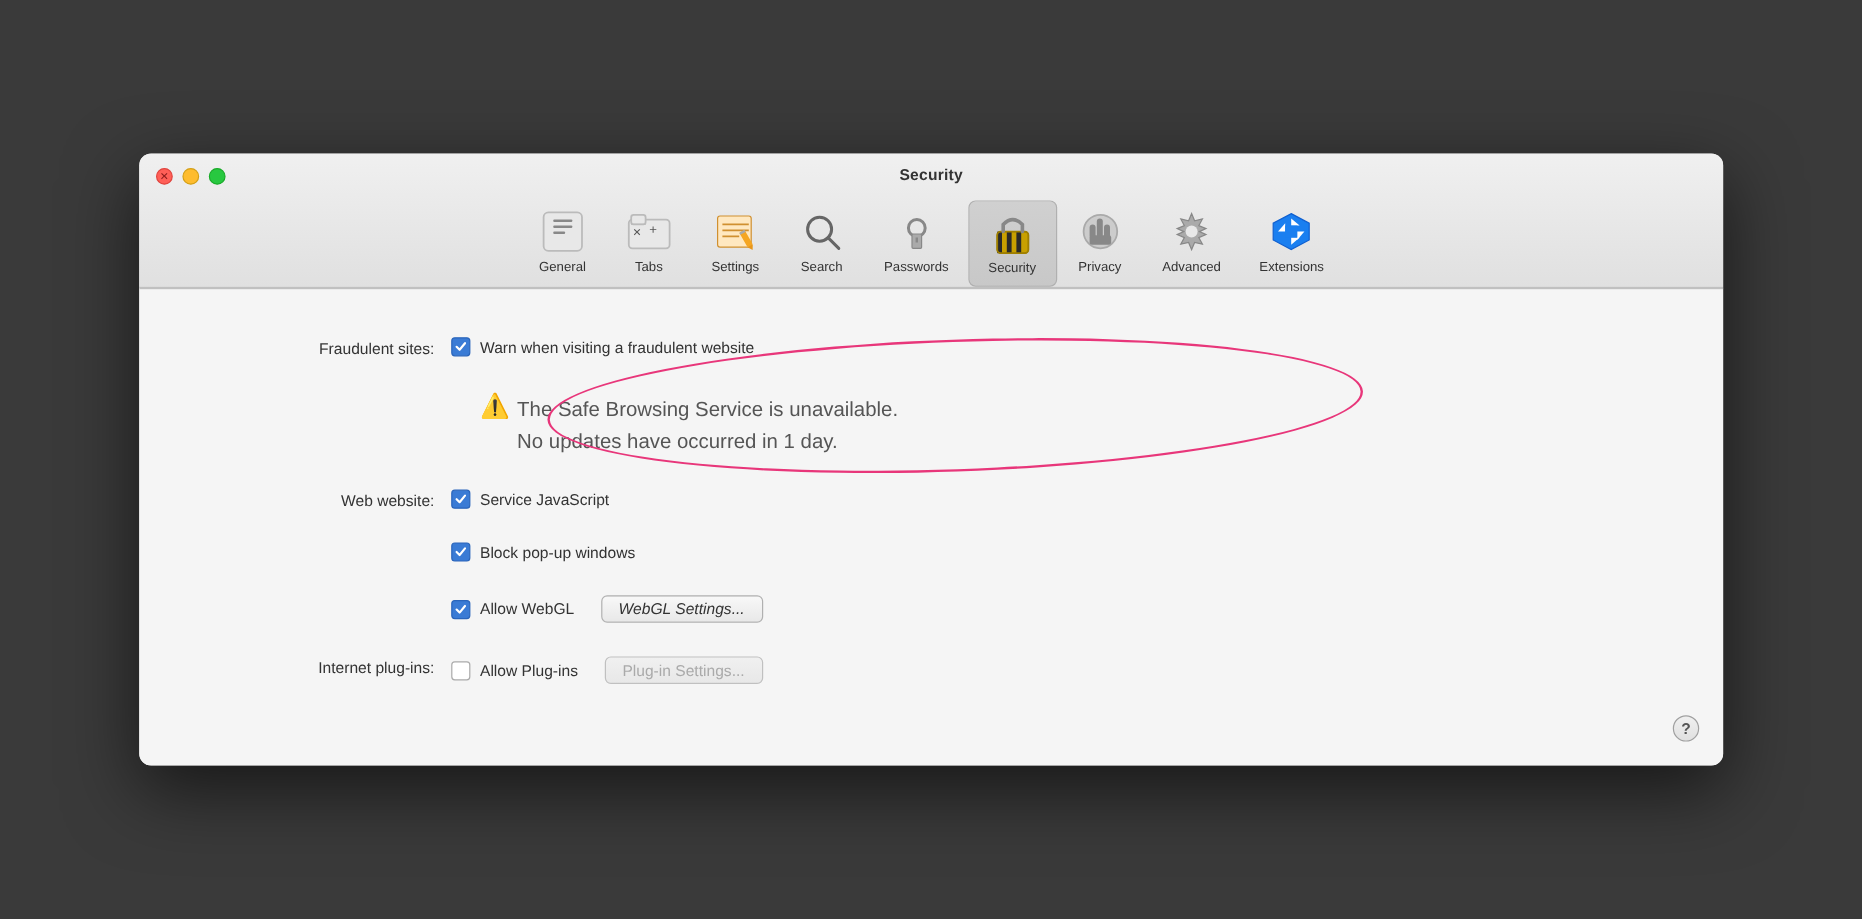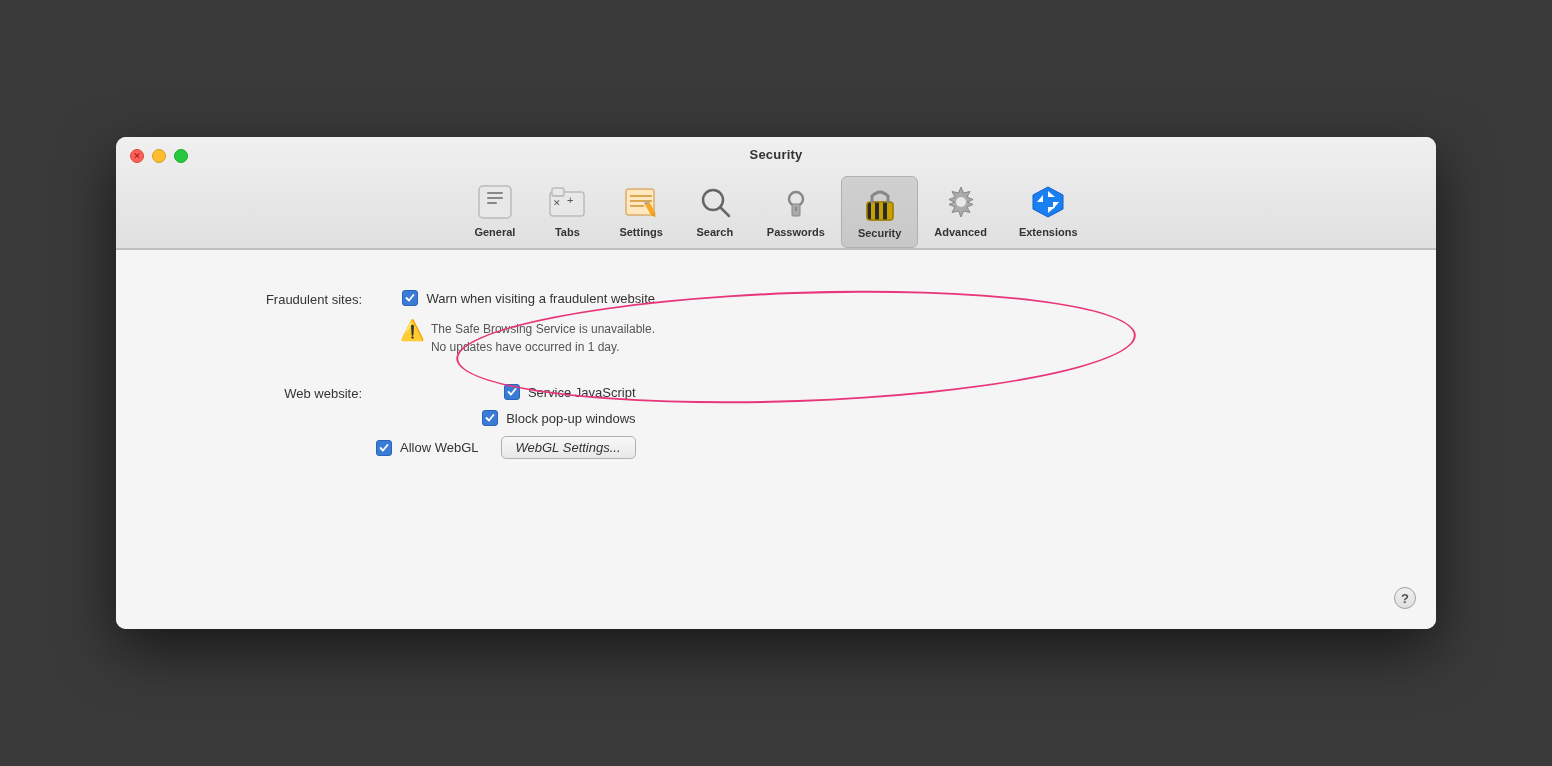--- a/index.html
+++ b/index.html
@@ -77,21 +77,20 @@
       display: flex;
       align-items: center;
       justify-content: center;
       margin-bottom: 4px;
       font-size: 28px;
     }
     .toolbar-label {
       font-size: 11px;
       color: #333;
       text-align: center;
-      font-weight: bold;
     }
     .content {
       background: #f5f5f5;
       border-top: 1px solid #c0c0c0;
       padding: 40px 60px 40px 60px;
       min-height: 380px;
       position: relative;
     }
     .settings-row {
       display: flex;
@@ -103,22 +102,21 @@
       color: #333;
       font-weight: 400;
       min-width: 200px;
       text-align: right;
       padding-right: 14px;
       padding-top: 2px;
     }
     .settings-controls {
       display: flex;
       flex-direction: column;
-      gap: 10px;
-      align-items: flex-end;
+      gap: 28px;
     }
     .checkbox-row {
       display: flex;
       align-items: center;
       gap: 8px;
     }
     .checkbox {
       width: 16px;
       height: 16px;
       background: #3a7bd5;
@@ -156,21 +154,21 @@
       gap: 6px;
       margin-top: 4px;
       margin-left: 24px;
     }
     .warning-icon {
       font-size: 20px;
       line-height: 1;
       flex-shrink: 0;
     }
     .warning-text {
-      font-size: 12px;
+      font-size: 17px;
       color: #555;
       line-height: 1.5;
     }
     .button {
       background: linear-gradient(180deg, #f8f8f8 0%, #e8e8e8 100%);
       border: 1px solid #b0b0b0;
       border-radius: 5px;
       padding: 3px 14px;
       font-size: 13px;
       color: #333;
@@ -319,20 +317,33 @@
             <rect x="14" y="20" width="4" height="18" fill="#2a2a2a"></rect>
             <rect x="22" y="20" width="4" height="18" fill="#2a2a2a"></rect>
             <rect x="6" y="20" width="26" height="18" rx="3" fill="none" stroke="#a08000" stroke-width="1.5"></rect>
 
             <path d="M11 20 L11 14 Q19 6 27 14 L27 20" fill="none" stroke="#888" stroke-width="3" stroke-linecap="round"></path>
           </svg>
         </div>
         <div class="toolbar-label">Security</div>
       </div>
 
+      <div class="toolbar-item">
+        <div class="toolbar-icon">
+          <svg width="38" height="38" viewBox="0 0 38 38">
+            <circle cx="19" cy="19" r="14" fill="#ccc" stroke="#aaa" stroke-width="1.5"></circle>
+
+            <rect x="16" y="8" width="5" height="16" rx="2.5" fill="#888"></rect>
+            <rect x="10" y="13" width="5" height="12" rx="2.5" fill="#888"></rect>
+            <rect x="22" y="13" width="5" height="12" rx="2.5" fill="#888"></rect>
+            <rect x="10" y="22" width="18" height="8" rx="2" fill="#888"></rect>
+          </svg>
+        </div>
+        <div class="toolbar-label">Privacy</div>
+      </div>
 
 
       <div class="toolbar-item">
         <div class="toolbar-icon">
           <svg width="38" height="38" viewBox="0 0 38 38">
             <path d="M19 4 L21.5 10 L28 8.5 L25 14 L31 16.5 L25.5 19 L31 21.5 L25 24 L28 29.5 L21.5 28 L19 34 L16.5 28 L10 29.5 L13 24 L7 21.5 L12.5 19 L7 16.5 L13 14 L10 8.5 L16.5 10 Z" fill="#aaa" stroke="#888" stroke-width="1"></path>
             <circle cx="19" cy="19" r="5" fill="#e8e8e8"></circle>
           </svg>
         </div>
         <div class="toolbar-label">Advanced</div>
@@ -406,17 +417,27 @@
             <svg viewBox="0 0 10 10" fill="none">
               <polyline points="1.5,5 4,7.5 8.5,2" stroke="white" stroke-width="1.8" stroke-linecap="round" stroke-linejoin="round"></polyline>
             </svg>
           </div>
           <span class="checkbox-label">Allow WebGL</span>
           <button class="button" style="margin-left:14px;">WebGL Settings...</button>
         </div>
       </div>
     </div>
 
+    <div class="settings-row">
+      <div class="settings-label">Internet plug-ins:</div>
+      <div class="settings-controls">
+        <div class="checkbox-row">
+          <div class="checkbox-unchecked"></div>
+          <span class="checkbox-label">Allow Plug-ins</span>
+          <button class="button-disabled" style="margin-left:14px;">Plug-in Settings...</button>
+        </div>
+      </div>
+    </div>
 
     <div class="help-button">?</div>
 
   </div>
 </div>
 
 </body></html>

